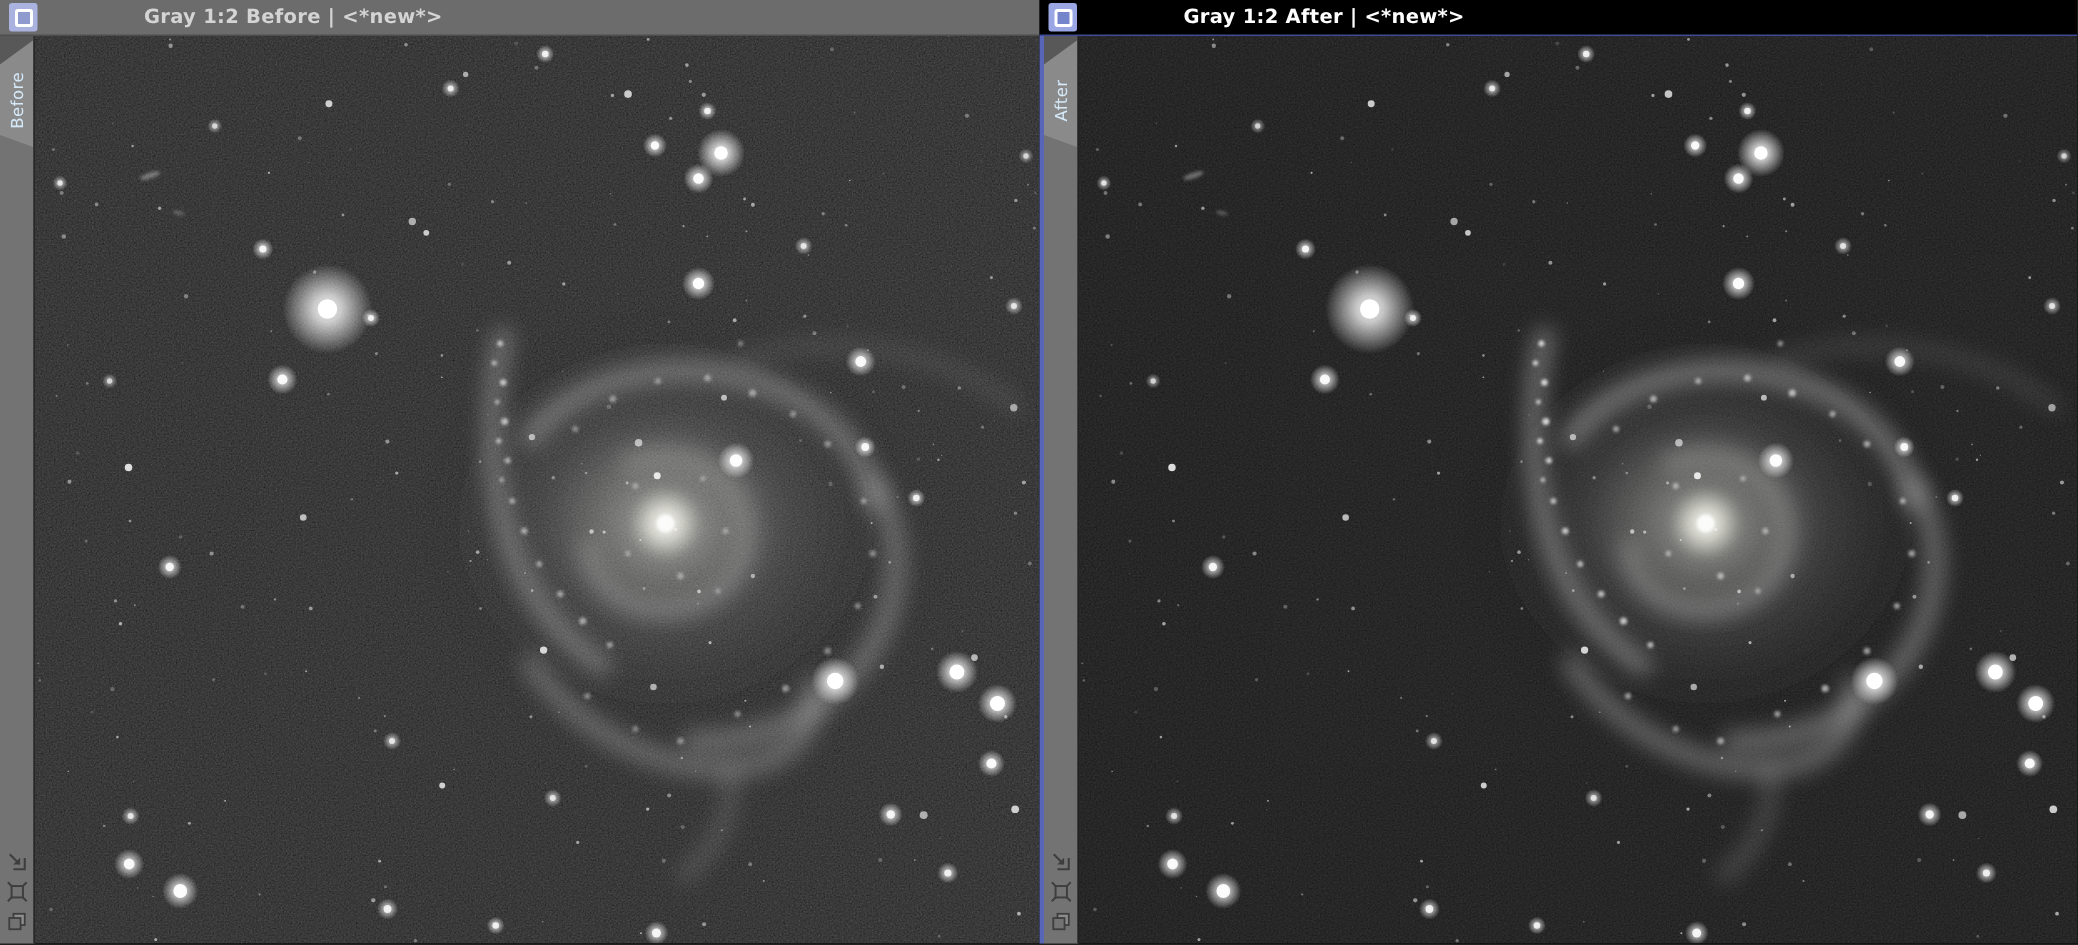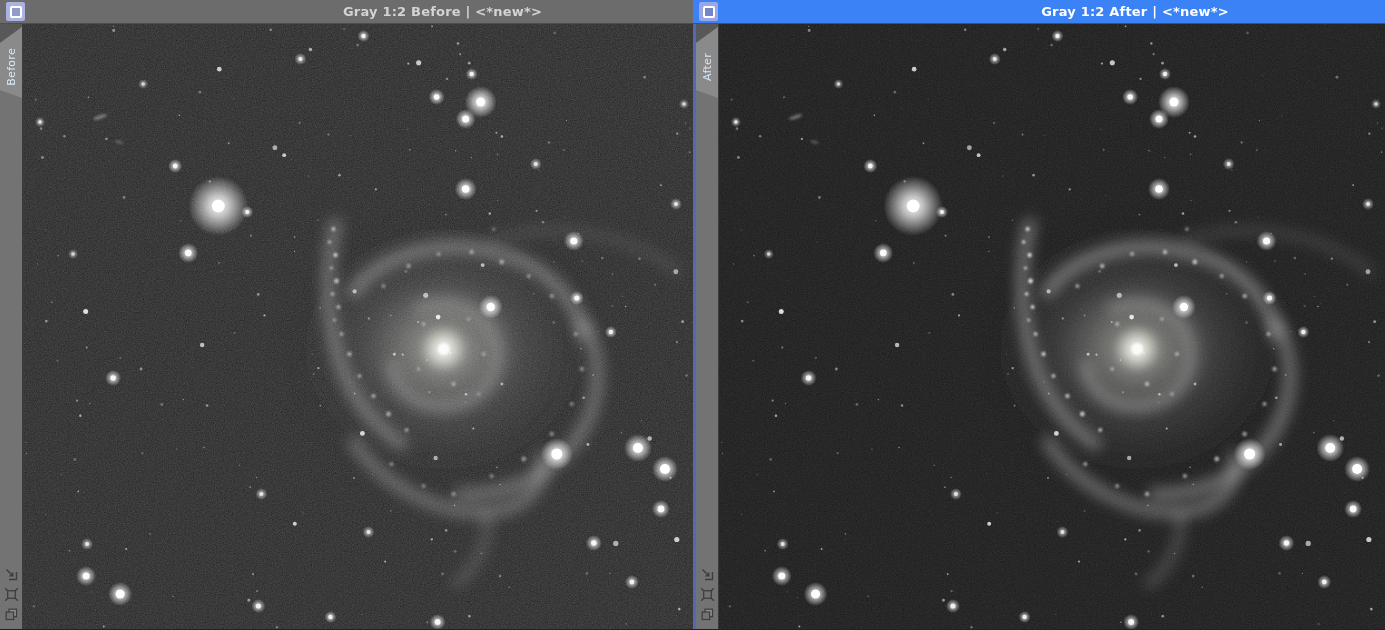--- a/index.html
+++ b/index.html
@@ -3,21 +3,21 @@
 <meta charset="utf-8">
 <style>
   html,body{margin:0;padding:0;background:#1e1e1e;}
   .app{position:relative;width:1385px;height:630px;overflow:hidden;
        font-family:"DejaVu Sans","Liberation Sans",sans-serif;background:#222;}
   .window{position:absolute;top:0;height:630px;}
   #win-before{left:0;width:693px;}
   #win-after{left:693px;width:692px;}
   .titlebar{height:24px;position:relative;display:flex;align-items:center;
             box-sizing:border-box;border-bottom:1px solid rgba(0,0,0,0.35);}
-  .titlebar .title{position:absolute;left:0;right:0;text-align:center;
+  .titlebar .title{position:absolute;left:0;right:0;
             transform:translateX(96px);font-size:13px;font-weight:bold;
             letter-spacing:.2px;white-space:nowrap;pointer-events:none;}
   .win-icon{margin-left:6px;width:19px;height:19px;border-radius:2px;
             display:flex;align-items:center;justify-content:center;flex:none;z-index:2;}
   .win-icon .inner{width:8px;height:8px;border:2.5px solid #fff;border-radius:2px;}
   .win-body{position:relative;height:605px;display:flex;box-sizing:border-box;}
   .side{position:relative;width:23px;flex:none;background:#737373;
         border-right:1px solid #3c3c3c;box-sizing:border-box;}
   .side-cap{position:absolute;top:0;left:0;width:100%;height:19px;background:#585858;
         clip-path:polygon(0 0,100% 0,100% 3px,0 19px);}
@@ -450,21 +450,21 @@
             <circle cx="235" cy="582" r="2.6" fill="#ffffff" opacity="0.8"></circle>
             <circle cx="64" cy="520" r="6" fill="url(#pb-star)" opacity="0.63"></circle>
             <circle cx="64" cy="520" r="2" fill="#ffffff" opacity="0.7"></circle>
             <rect x="0" y="0" width="669" height="605" filter="url(#pb-noise)" opacity="0.26"></rect>
           </svg>
       </div>
     </div>
   </div>
 
   <div class="window" id="win-after">
-    <div class="titlebar" style="background: #3b82f6; border-bottom-color: rgb(62, 76, 150);">
+    <div class="titlebar" style="background: #000000; border-bottom-color: rgb(62, 76, 150);">
       <div class="win-icon" style="background: rgb(154, 167, 228);">
         <div class="inner" style="background: rgb(117, 133, 204);"></div>
       </div>
       <span class="title" style="color: rgb(255, 255, 255);">Gray 1:2 After | &lt;*new*&gt;</span>
     </div>
     <div class="win-body" style="border-left: 3px solid rgb(87, 102, 183);">
       <div class="side">
         <div class="side-cap"></div>
         <div class="side-tab">
           <span class="tab-label">After</span>

